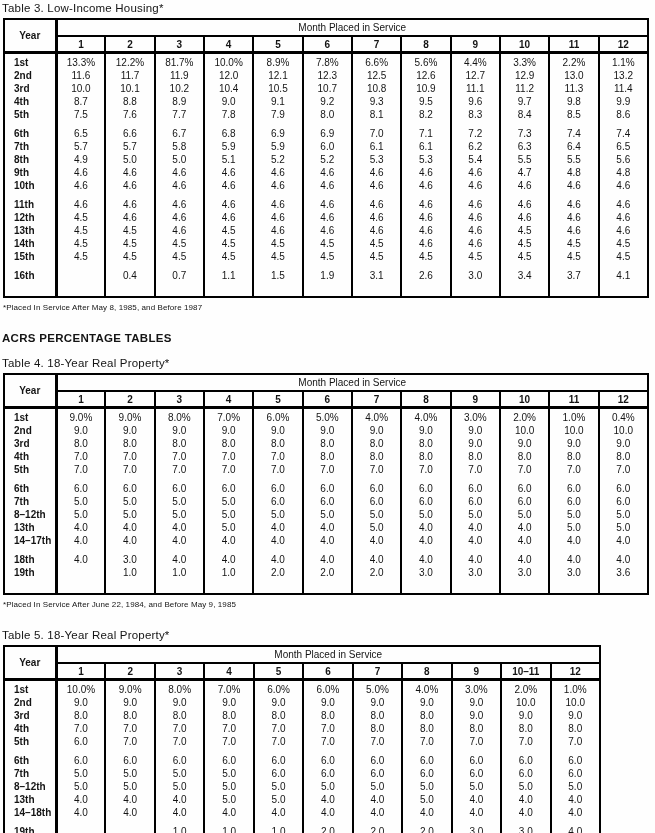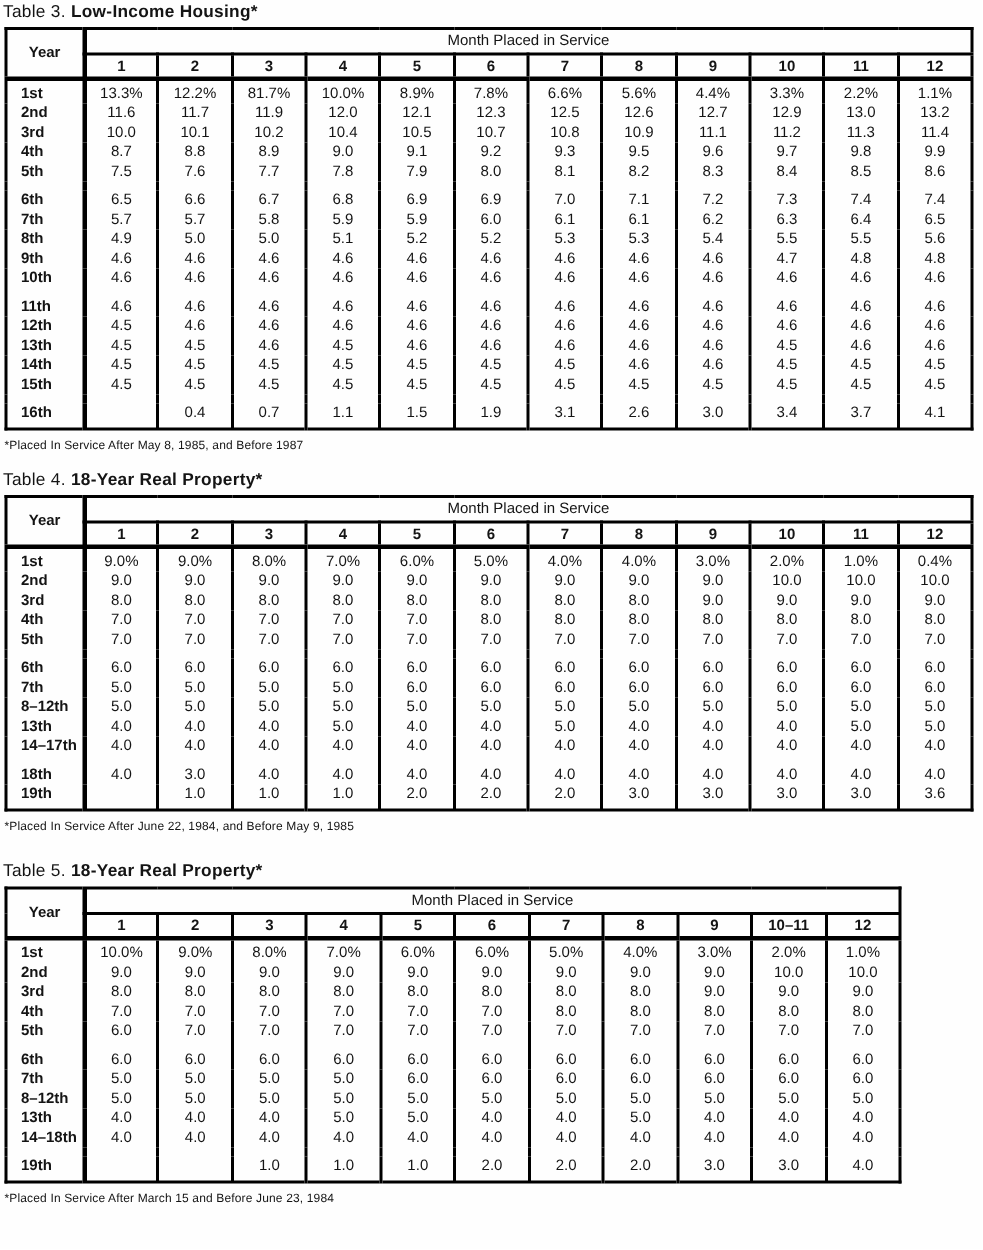--- a/index.html
+++ b/index.html
@@ -12,21 +12,21 @@
     overflow:hidden;
     box-sizing:border-box;
     padding-top:2px;
   }
   .tbl-title {
     font-size:11.5px;
     margin:0 0 4px 2px;
     letter-spacing:0.2px;
     white-space:nowrap;
   }
-  .tbl-title .bold { font-weight:bold; }
+  .tbl-title .bold { font-weight:normal; }
   .section-heading {
     font-size:11.5px;
     font-weight:bold;
     letter-spacing:0.3px;
     margin:20px 0 0 2px;
   }
   .mt-heading { margin-top:13px; }
   .mt-table5  { margin-top:20px; }
   table.acrs {
     border-collapse:collapse;
@@ -61,21 +61,21 @@
     white-space:nowrap;
   }
   td.row-label {
     text-align:left; padding-left:9px;
     font-weight:bold;
     border-right:3px solid #000;
   }
   td.val { border-left:2px solid #000; }
   tr.gap td { height:6px; line-height:6px; }
   tr.first-row td { padding-top:2px; }
-  tr.last-row td { padding-bottom:3px; }
+  tr.last-row td { padding-bottom:14px; }
   .footnote {
     font-size:8px;
     margin:5px 0 0 3px;
     letter-spacing:0.1px;
   }
 </style>
 </head>
 <body>
 
 <div class="page">
@@ -402,20 +402,21 @@
             <td class="val">3.0</td>
             <td class="val">3.4</td>
             <td class="val">3.7</td>
             <td class="val">4.1</td>
           </tr>
         </tbody>
       </table>
     <div class="footnote">*Placed In Service After May 8, 1985, and Before 1987</div>
   </div>
 
+  <div class="section-heading">ACRS PERCENTAGE TABLES</div>
 
   <div class="tbl-block">
     <div class="tbl-title mt-heading"><span>Table 4.</span> <span class="bold">18-Year Real Property*</span></div>
     <table class="acrs w12">
         <colgroup>
           <col style="width: 52px;">
           <col>
           <col>
           <col>
           <col>

